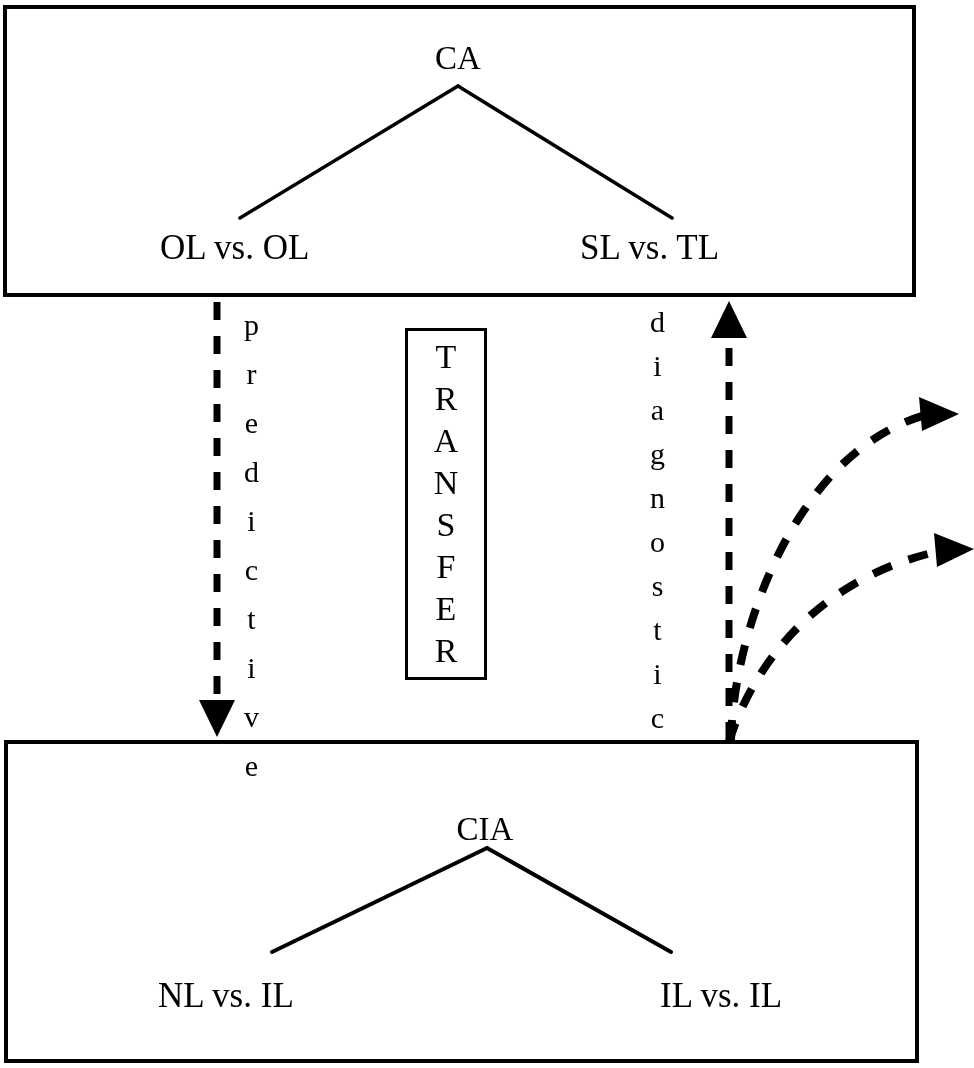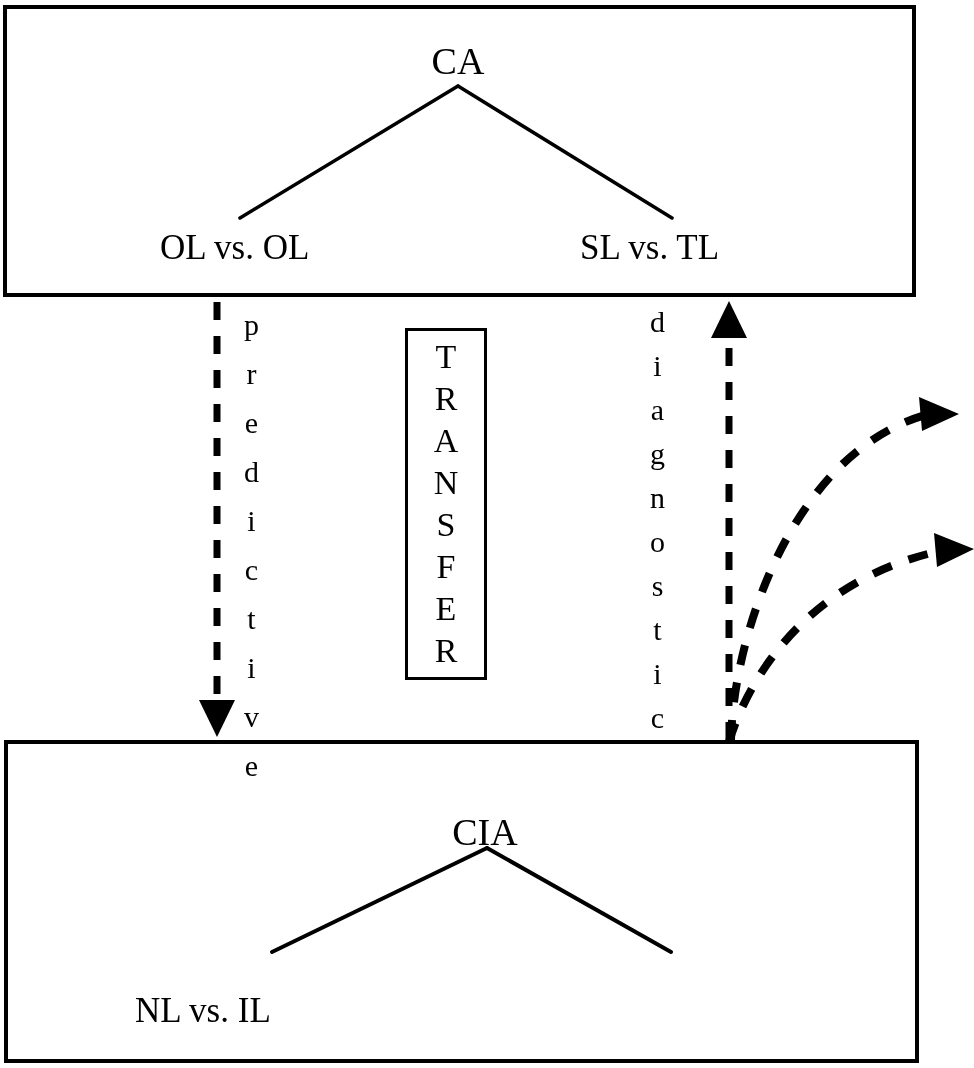--- a/index.html
+++ b/index.html
@@ -35,21 +35,21 @@
     height: 323px;
   }
   .node-label {
     position: absolute;
     font-size: 34px;
     line-height: 1;
     white-space: nowrap;
     text-align: center;
   }
   .node-root {
-    font-size: 38px;
+    font-size: 33px;
   }
   .leaf-label {
     position: absolute;
     font-size: 35px;
     line-height: 1;
     white-space: nowrap;
   }
   svg.overlay {
     position: absolute;
     left: 0;
@@ -119,22 +119,23 @@
   <div class="node-label node-root" style="left:408px; top:42px; width:100px;">CA</div>
 
   <div class="leaf-label" style="left:160px; top:230px;">OL vs. OL</div>
 
   <div class="leaf-label" style="left:580px; top:230px;">SL vs. TL</div>
 
   <div class="frame-box" id="bottom-box"></div>
 
   <div class="node-label node-root" style="left:435px; top:786px; width:100px;margin-top:27px;">CIA</div>
 
-  <div class="leaf-label" style="left:135px; top:978px;margin-top:15px;">NL vs. IL</div>
+  <div class="leaf-label" style="left:158px; top:978px;">NL vs. IL</div>
 
+  <div class="leaf-label" style="left:660px; top:978px;">IL vs. IL</div>
 
   <div id="transfer-box">
     <span class="vchar">T</span>
     <span class="vchar">R</span>
     <span class="vchar">A</span>
     <span class="vchar">N</span>
     <span class="vchar">S</span>
     <span class="vchar">F</span>
     <span class="vchar">E</span>
     <span class="vchar">R</span>

